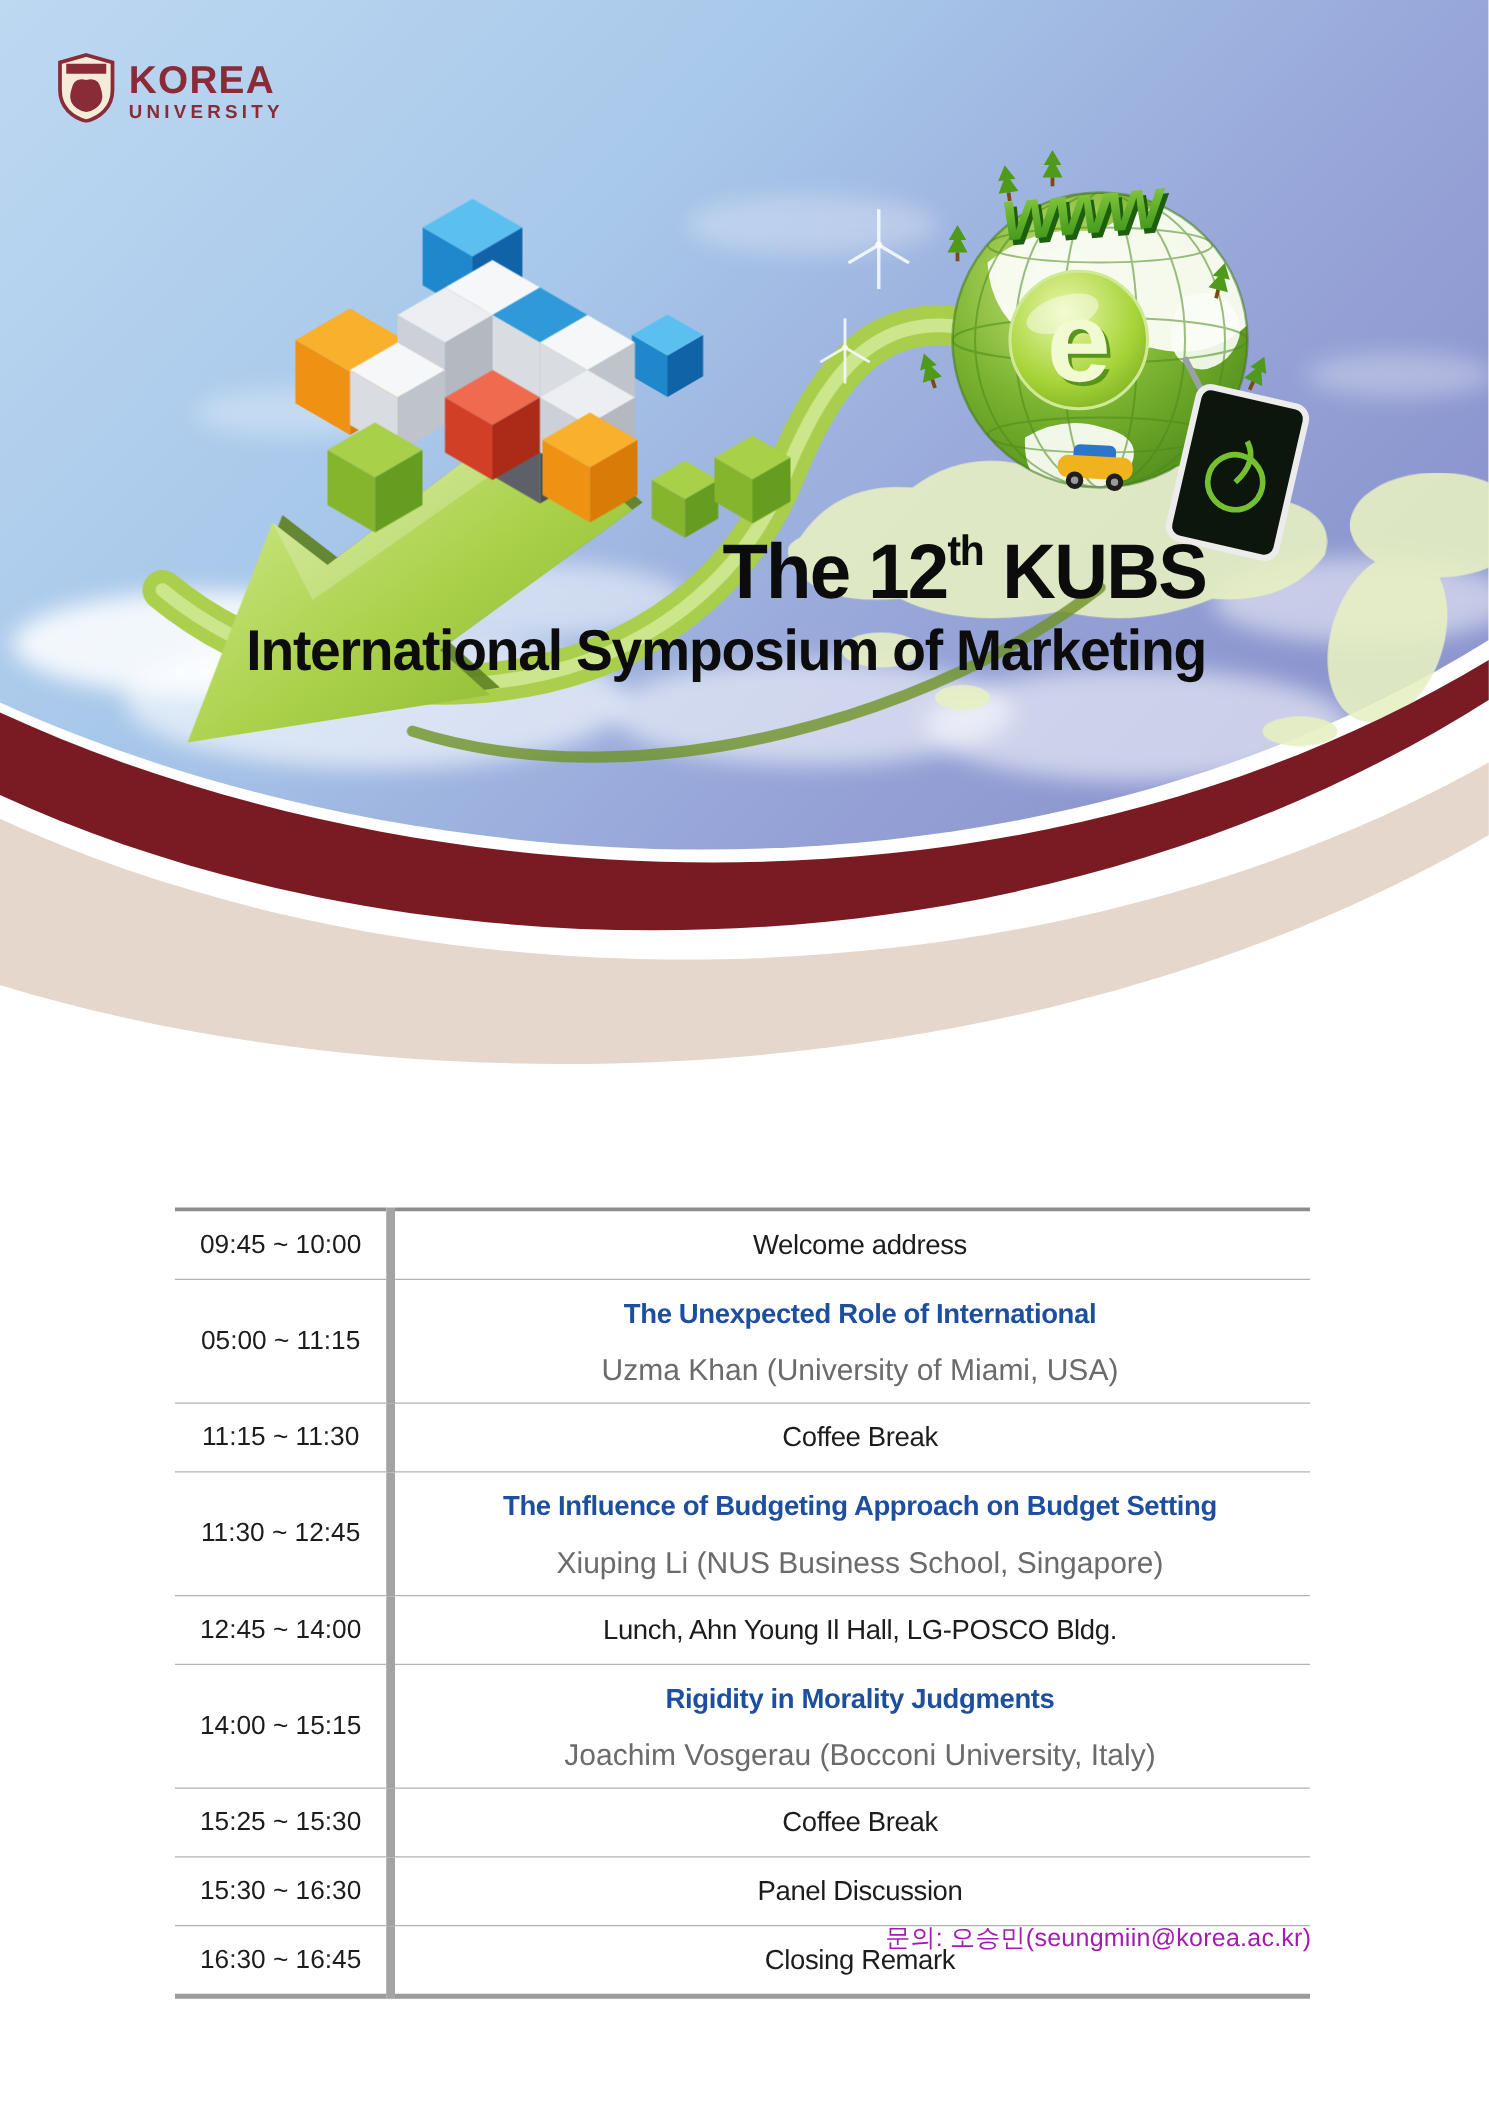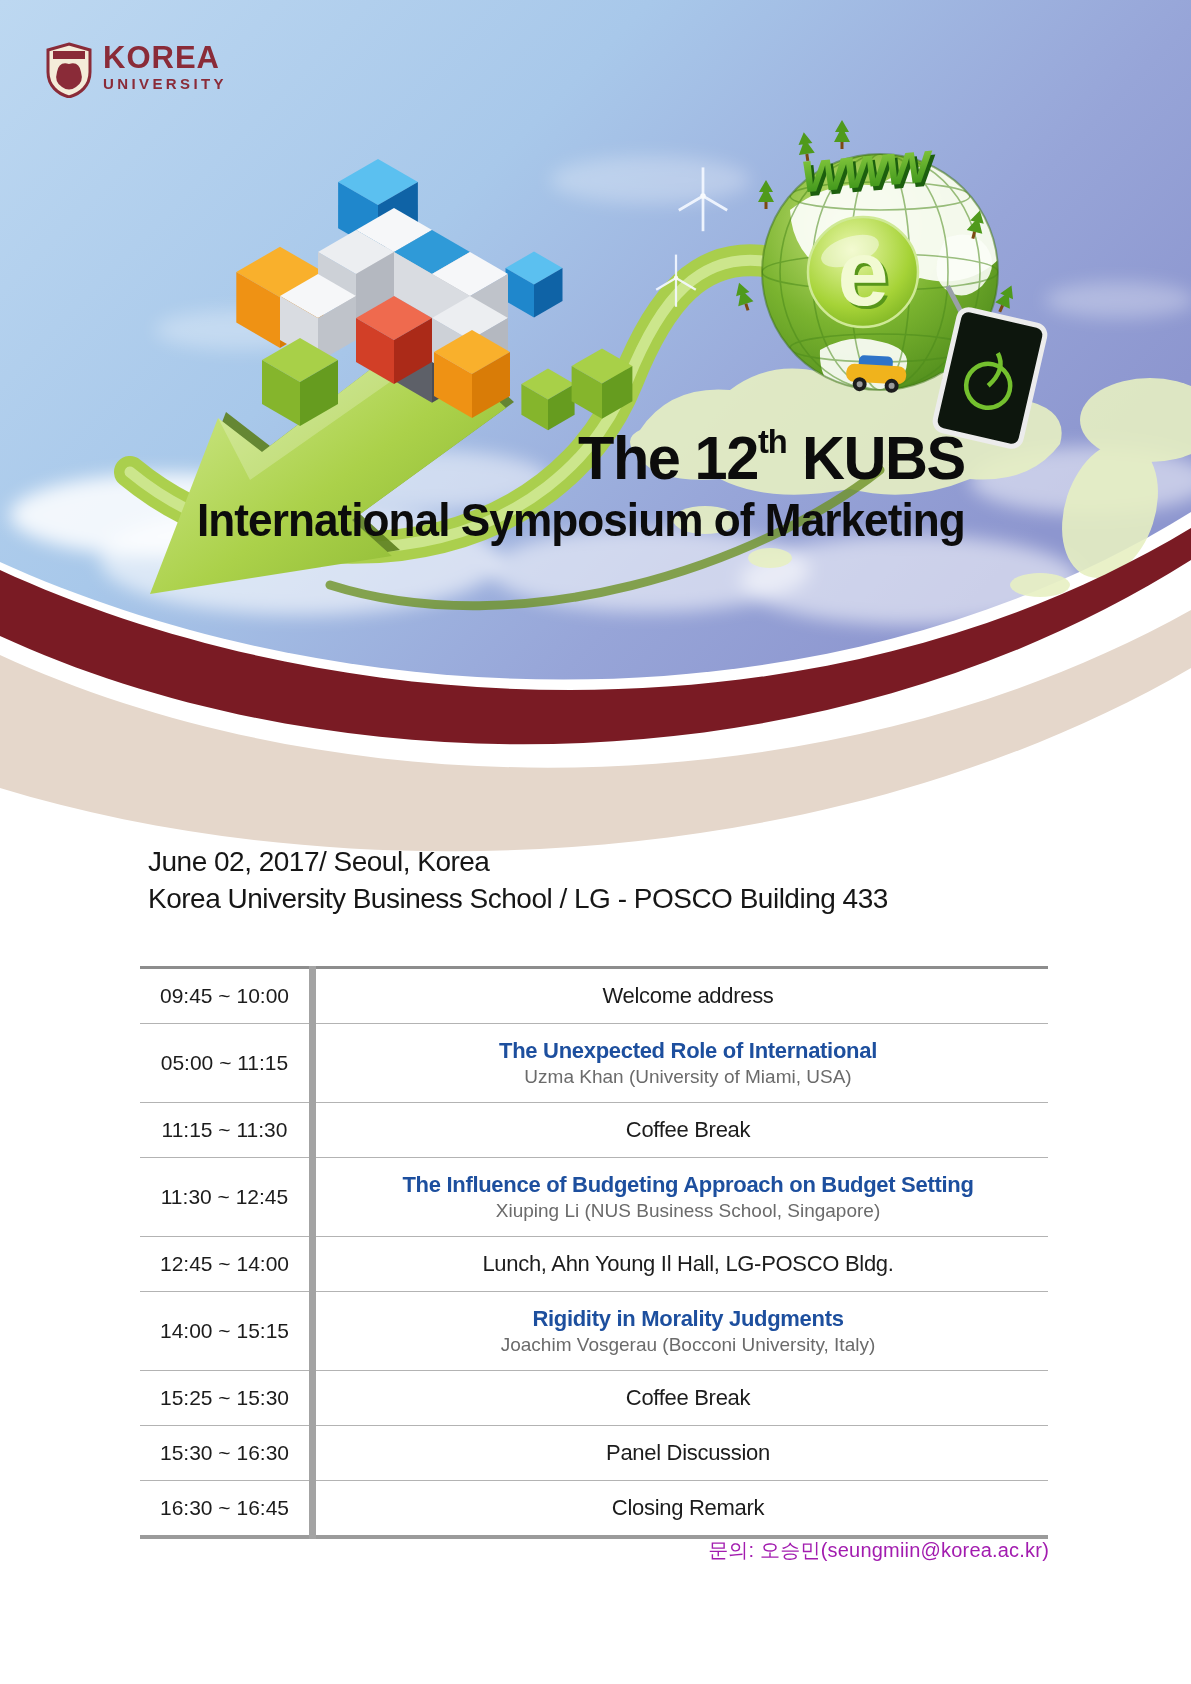--- a/index.html
+++ b/index.html
@@ -6,21 +6,21 @@
   body{
     width:1191px;height:1684px;position:relative;overflow:hidden;
     background:#ffffff;font-family:"Liberation Sans",sans-serif;
   }
   .poster{position:absolute;inset:0;background:#fff;}
 
   
   .hero{position:absolute;left:0;top:0;width:1191px;height:900px;}
   .hero-art{position:absolute;left:0;top:0;}
 
-  .logo{position:absolute;left:46px;top:42px;display:flex;align-items:flex-start;gap:11px;z-index:5;}
+  .logo{position:absolute;left:46px;top:42px;display:flex;align-items:center;gap:11px;z-index:5;}
   .logo-text{line-height:1;}
   .logo-name{font-size:31px;font-weight:700;color:#8a2b38;letter-spacing:1px;}
   .logo-sub{font-size:15px;font-weight:700;color:#8a2b38;letter-spacing:3.4px;margin-top:3px;}
 
   .title-block{
     position:absolute;right:226px;top:424px;text-align:right;color:#0c0c0c;z-index:6;
     transform:scaleX(.96);transform-origin:100% 0;white-space:nowrap;
   }
   .t1{font-size:62px;font-weight:700;letter-spacing:-1.5px;line-height:1;}
   .t1 sup{font-size:34px;vertical-align:26px;letter-spacing:-1px;}
@@ -37,21 +37,21 @@
   }
   table.schedule td{vertical-align:middle;}
   table.schedule tr + tr td{border-top:1px solid #b3b3b3;}
   td.time{
     width:167px;text-align:center;font-size:21px;color:#1c1c1c;
     border-right:7px solid #a3a3a3;letter-spacing:0px;
   }
   td.sess{padding:14px 10px 14px 22px;text-align:center;}
   .sess-title{font-size:22px;color:#1c1c1c;line-height:26px;letter-spacing:-0.3px;}
   .sess-title.blue{color:#1d4f9e;font-weight:700;}
-  .sess-speaker{font-size:19px;color:#6b6b6b;margin-top:2px;line-height:22px;}
+  .sess-speaker{font-size:24px;color:#6b6b6b;margin-top:22px;line-height:22px;}
 
   .contact{position:absolute;right:142px;top:1537px;font-size:20px;color:#a21caf;z-index:6;letter-spacing:0.2px;text-align:right;}
 </style>
 </head>
 <body>
 
 <div class="poster">
 
   <div class="hero">
 
@@ -238,24 +238,20 @@
         <div class="logo-sub">UNIVERSITY</div>
       </span>
     </div>
 
     <div class="title-block">
       <div class="t1"><span>The 12</span><sup>th</sup><span> KUBS</span></div>
       <div class="t2">International Symposium of Marketing</div>
     </div>
   </div>
 
-  <div class="date-block">
-    <div class="date-line">June 02, 2017/ Seoul, Korea</div>
-    <div class="venue-line">Korea University Business School / LG - POSCO Building 433</div>
-  </div>
 
   <table class="schedule">
     <tbody>
     <tr>
       <td class="time">09:45 ~ 10:00</td>
       <td class="sess">
         <div class="sess-title">Welcome address</div>
 
       </td>
     </tr>

